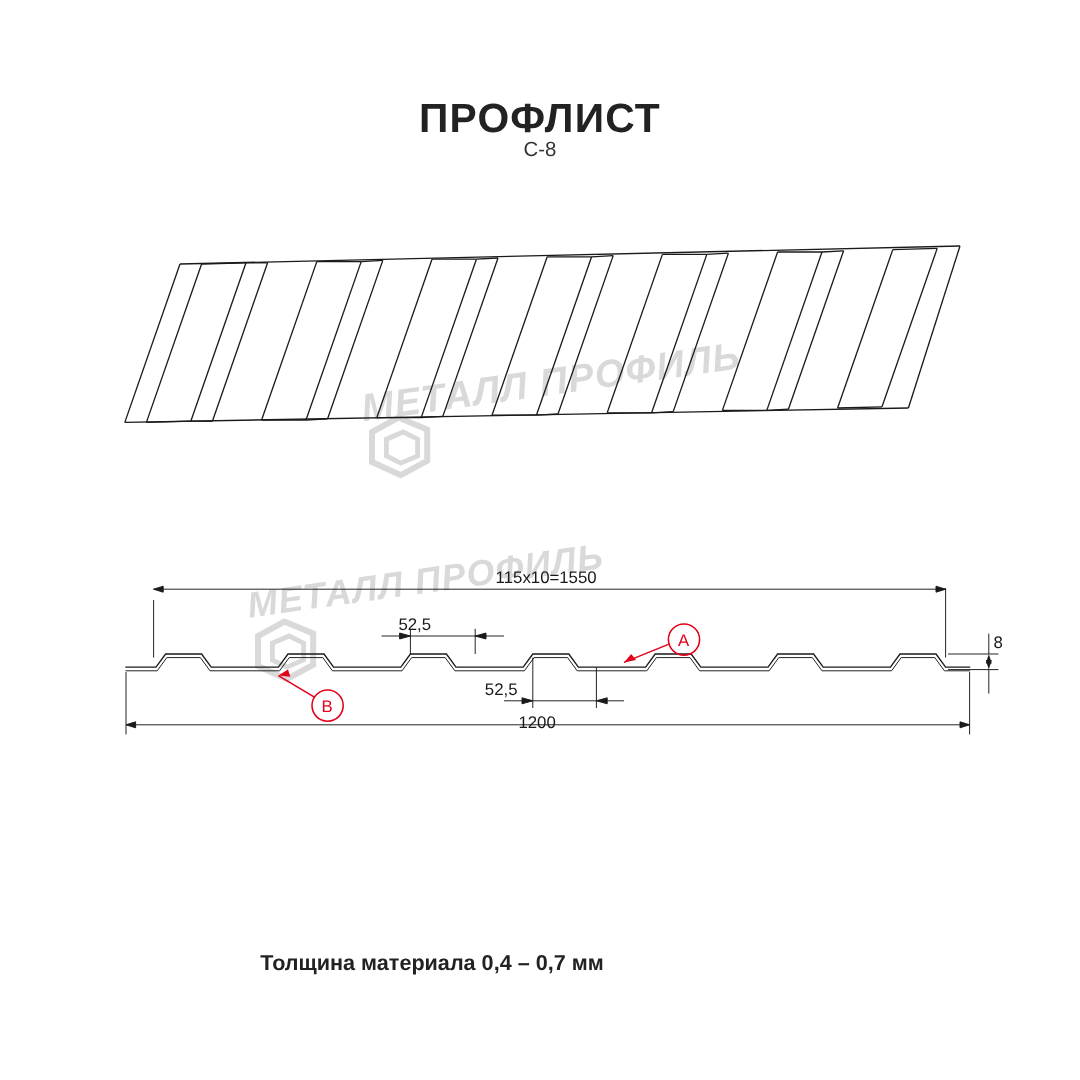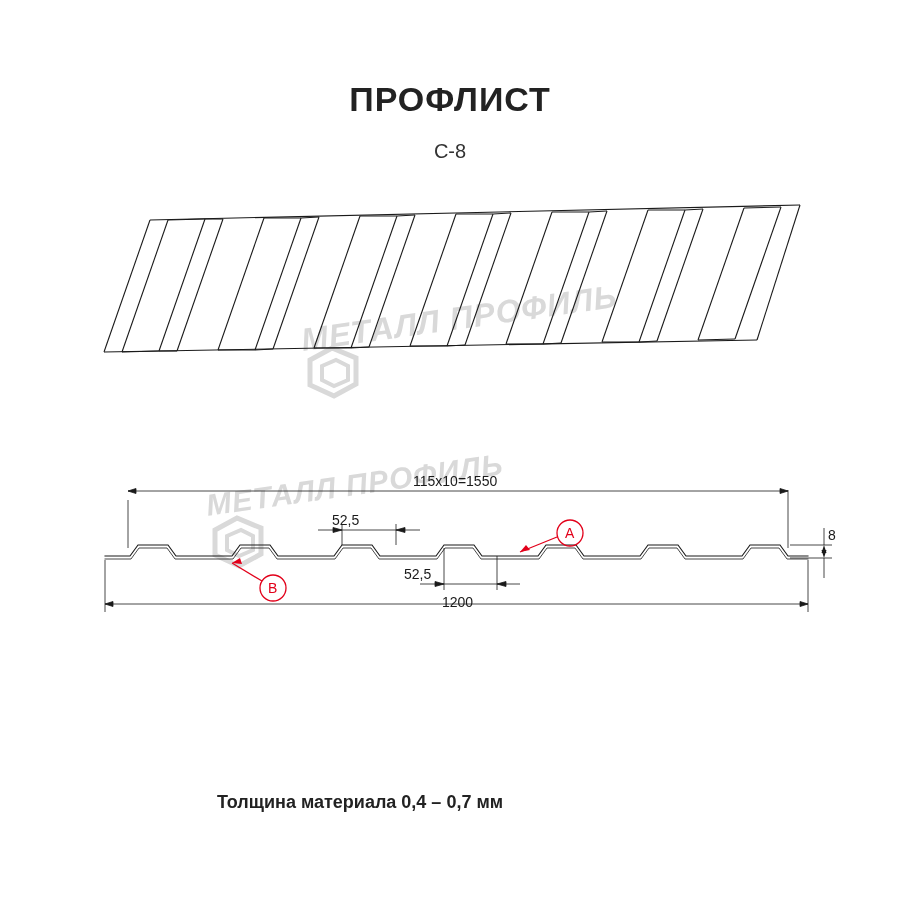--- a/index.html
+++ b/index.html
@@ -26,25 +26,25 @@
     left: 0;
     width: 900px;
     text-align: center;
     font-size: 34px;
     font-weight: bold;
     letter-spacing: 1px;
     color: #222;
   }
   .subtitle {
     position: absolute;
-    top: 140px;
+    top: 115px;
     left: 0;
     width: 900px;
     text-align: center;
-    font-size: 20px;
+    font-size: 17px;
     color: #333;
   }
   .footnote {
     position: absolute;
     top: 792px;
     left: 0;
     width: 720px;
     text-align: center;
     font-size: 18px;
     font-weight: bold;
@@ -246,20 +246,20 @@
 
       <circle cx="273" cy="588" r="13"></circle>
       <path d="M262 581 L232 563"></path>
       <path d="M232 563 l10 1 l-2 -6 Z" fill="#e2001a" stroke="none"></path>
     </g>
   </svg>
 
   <div class="dim-label" style="left:413px; top:473px;">115х10=1550</div>
   <div class="dim-label" style="left:332px; top:512px;">52,5</div>
   <div class="dim-label" style="left:404px; top:566px;">52,5</div>
-  <div class="dim-label" style="left:442px; top:594px;">1200</div>
+  <div class="dim-label" style="left:432px; top:594px;">1200</div>
   <div class="dim-label" style="left:828px; top:527px;">8</div>
 
   <div class="callout-label" style="left:565px; top:525px;">A</div>
   <div class="callout-label" style="left:268px; top:580px;">B</div>
 
   <div class="footnote">Толщина материала 0,4 – 0,7 мм</div>
 </div>
 
 </body></html>

